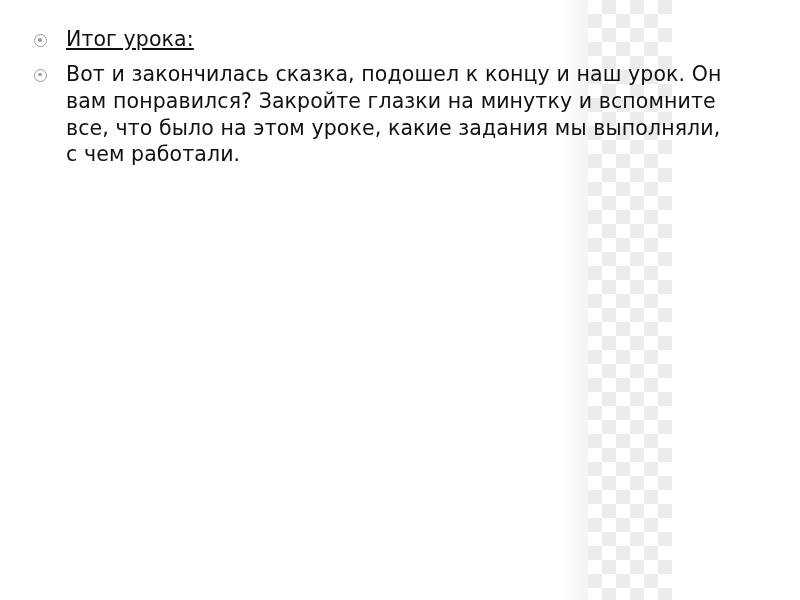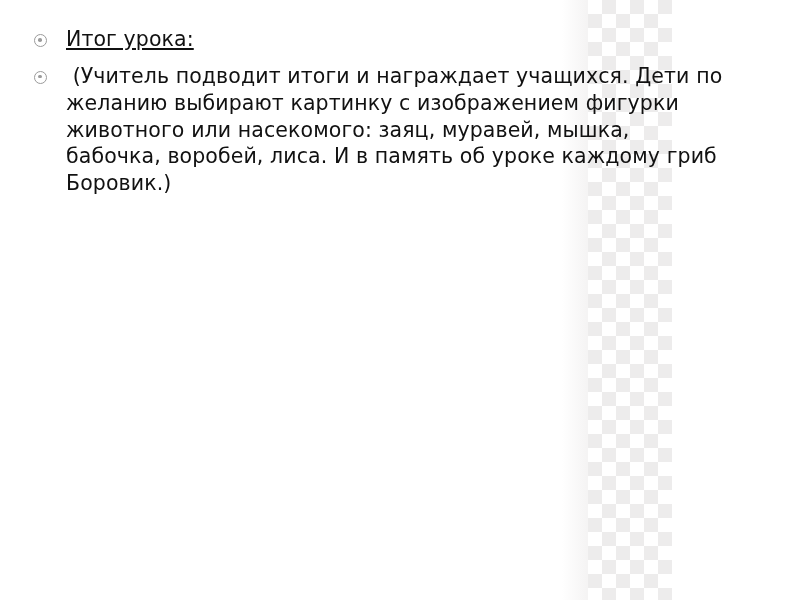--- a/index.html
+++ b/index.html
@@ -111,22 +111,22 @@
   <div class="edge-pattern"></div>
 
   <div class="content">
     <ul class="bullets">
 
       <li class="bullet first">
         <span class="marker"></span>
         <span class="txt underline">Итог урока:</span>
       </li>
 
+      <li class="bullet">
+        <span class="marker"></span>
+        <span class="txt">Вот и закончилась сказка, подошел к концу и наш урок. Он вам понравился? Закройте глазки на минутку и вспомните все, что было на этом уроке, какие задания мы выполняли, с чем работали.</span>
+      </li>
 
 
-      <li class="bullet gap">
-        <span class="marker"></span>
-        <span class="txt"> (Учитель подводит итоги и награждает учащихся. Дети по желанию выбирают картинку с изображением фигурки животного или насекомого: заяц, муравей, мышка, бабочка, воробей, лиса. И в память об уроке каждому гриб Боровик.)</span>
-      </li>
 
     </ul>
   </div>
 </div>
 
 </body></html>

